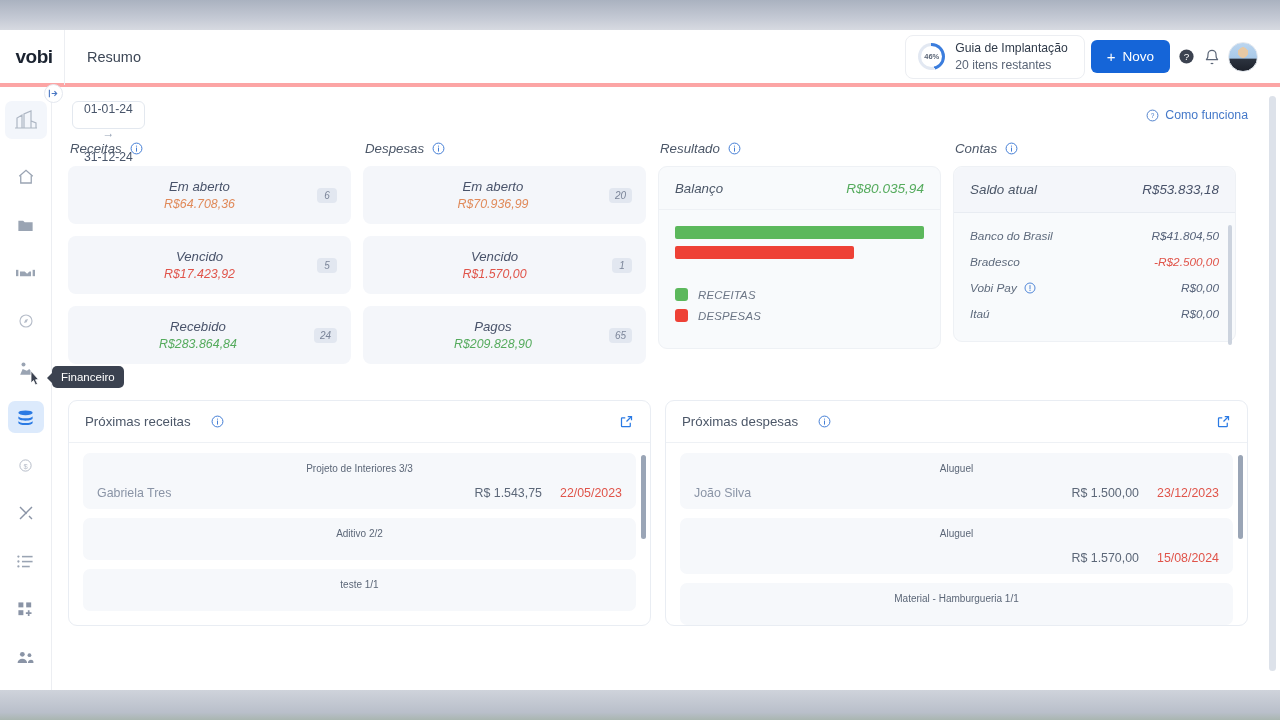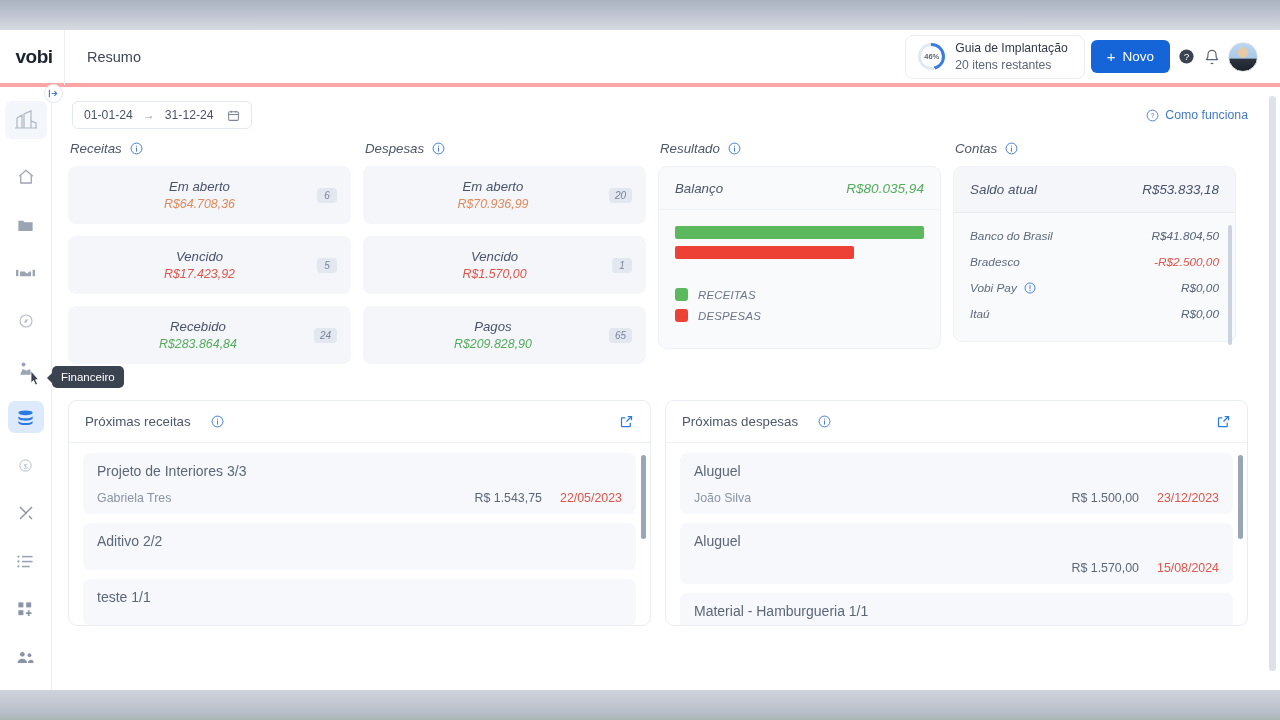--- a/index.html
+++ b/index.html
@@ -64,21 +64,21 @@
     font-size:11.5px; padding:5px 9px; border-radius:5px; z-index:40; white-space:nowrap;}
   .tooltip::before { content:""; position:absolute; left:-5px; top:7px; border:5px solid transparent;
     border-right-color:#3b4250; border-left:0;}
   .cursor { position:absolute; left:24px; top:339px; z-index:45; width:16px;height:20px; }
 
   
   .content { position:absolute; left:52px; top:57px; width:1216px; height:603px;
     background:#fff; overflow:hidden; }
   .topline { display:flex; align-items:center; padding: 14px 20px 0 20px; }
   .daterange { display:flex;align-items:center;gap:10px; height:28px; padding:0 11px;
-    border:1px solid #e3e8ef; border-radius:6px; font-size:12.2px; color:#4a5costa; color:#48556a; cursor:pointer;}
+    border:1px solid #e3e8ef; border-radius:6px; font-size:12.2px; color:#4a5costa; color:#48556a; cursor:pointer;flex-direction:column;}
   .daterange .arrow { color:#94a1b5; font-size:12px; }
   .how { margin-left:auto; display:flex;align-items:center;gap:6px;color:#4579c9;font-size:12.3px;cursor:pointer;}
 
   .cols { display:flex; gap:12px; padding: 10px 32px 0 16px; font-style: italic; }
   .col { flex: 1 1 0; min-width:0; }
   .col-head { display:flex;align-items:center;gap:8px; font-size:13.3px;color:#4c5768; padding: 2px 0 10px 2px;}
 
   .stat { background:#f4f6fa; border-radius:8px; padding: 12px 14px; margin-bottom:12px;
     display:flex;align-items:center; min-height:58px;}
   .stat-main { flex:1;text-align:center; }
@@ -115,21 +115,21 @@
   .acct-scroll{position:absolute;right:3px;top:12px;width:4px;height:120px;border-radius:2px;background:#ccd3de;}
 
   
   .lower { display:flex; gap:14px; padding: 24px 20px 0 16px; }
   .lpanel { flex:1 1 0; min-width:0; background:#fff;border:1px solid #e9edf3;border-radius:9px; overflow:hidden;}
   .lhead{display:flex;align-items:center;gap:20px;padding:13px 16px;border-bottom:1px solid #eef1f5;}
   .lhead .t{font-size:13.3px;color:#4c5768;}
   .lhead .ext{margin-left:auto;color:#2a7ae4;cursor:pointer;display:flex;}
   .lbody{position:relative;padding:10px 14px 0 14px;height:182px;overflow:hidden;}
   .item{background:#f6f8fb;border-radius:7px;margin-bottom:9px;padding:10px 14px 9px 14px;}
-  .item-title{font-size:14px;color:#5c6778;margin-bottom:12px;}
+  .item-title{font-size:10px;color:#5c6778;margin-bottom:12px;text-align:center;}
   .item-row{display:flex;align-items:center;font-size:12.4px;}
   .item-who{color:#8a94a6;}
   .item-amt{margin-left:auto;color:#5c6778;}
   .item-date{color:#e0544a;margin-left:18px;}
   .lscroll{position:absolute;right:4px;top:12px;width:5px;height:84px;border-radius:3px;background:#9aa5b6;}
 
   
   .pagescroll{position:absolute;right:4px;top:66px;width:7px;height:575px;border-radius:4px;background:#dde2ea;}
 
   .info { display:inline-flex;align-items:center;justify-content:center; }

